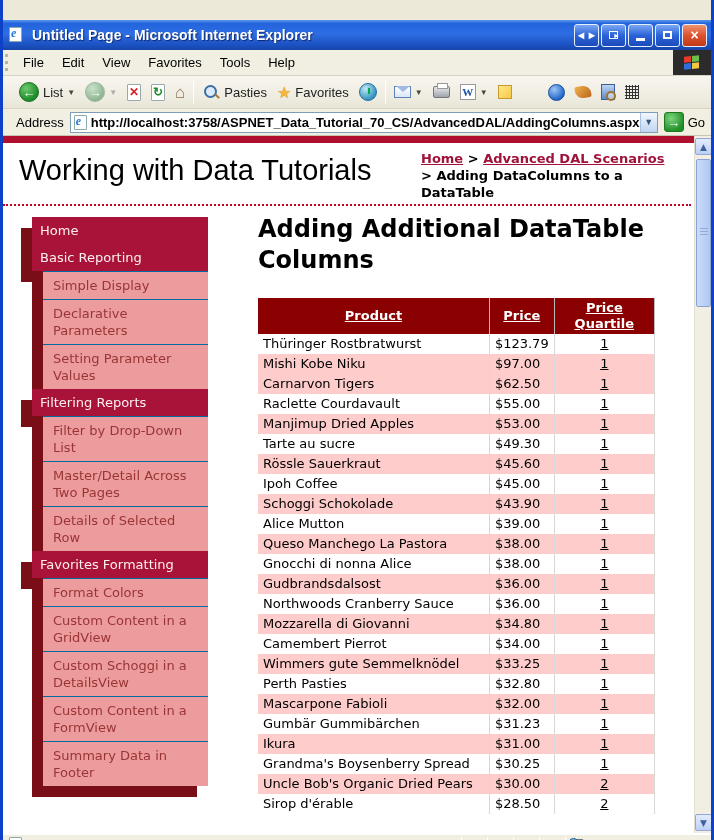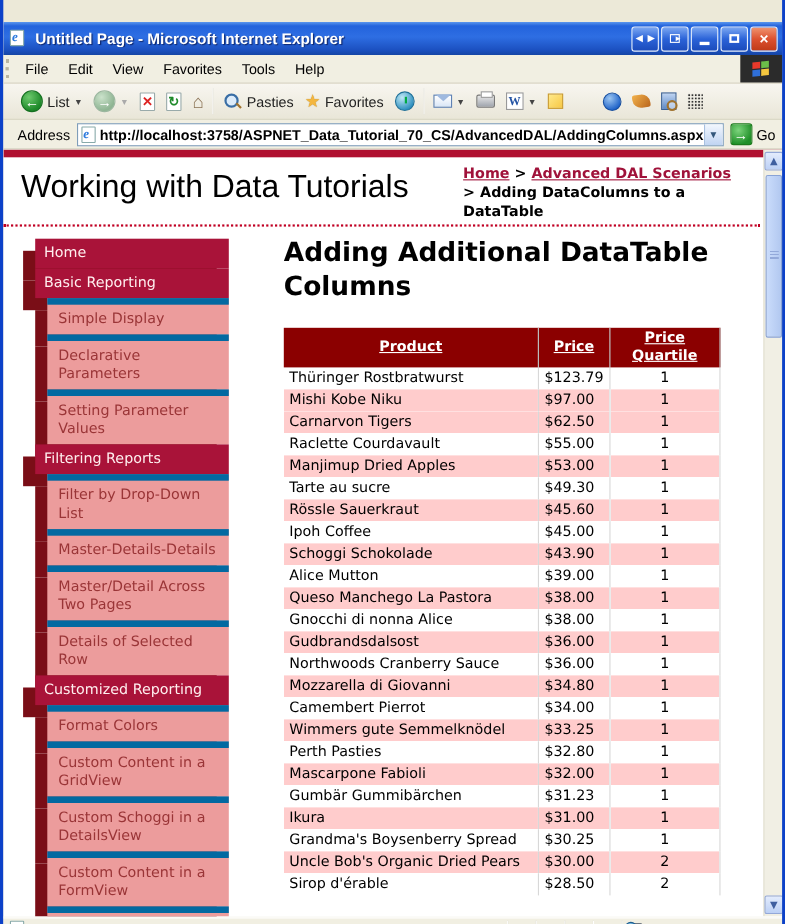--- a/index.html
+++ b/index.html
@@ -142,42 +142,42 @@
   
   .sidebar{position:absolute;left:18px;top:81px;width:187px;}
   .nav-header{
     margin-left:11px;background:#A91339;color:#FFEFEF;
     padding:5px 8px;font-size:13px;line-height:17px;
     box-shadow:-11px 11px 0 0 #7A0E17;cursor:pointer;position:relative;
   }
   .nav-sub{
     margin-left:22px;background:#EC9C9C;color:#9A3537;
     padding:5px 10px;font-size:13px;line-height:17px;
-    box-shadow:-11px 11px 0 0 #7A0E17;border-top:6px solid #0369a1;cursor:pointer;position:relative;
+    box-shadow:-11px 11px 0 0 #7A0E17;border-top:1px solid #0369a1;cursor:pointer;position:relative;
   }
   
   .main{position:absolute;left:255px;top:78px;width:412px;}
   .article-heading{
     margin:0 0 22px 0;font:bold 24px "DejaVu Sans",sans-serif;color:#000;line-height:31px;
   }
   table.grid{border-collapse:collapse;width:397px;font-size:13px;}
   table.grid th{
     background:#8B0000;color:#fff;font-weight:bold;height:36px;
     border-right:1px solid #BBB;text-align:center;padding:2px 4px;line-height:16px;
   }
   table.grid th span{text-decoration:underline;cursor:pointer;}
   table.grid td{
     height:20px;padding:1px 5px;border-right:1px solid #D8D8D8;line-height:16px;color:#000;
     white-space:nowrap;overflow:hidden;
   }
   table.grid tr.alt td{background:#FFCCCC;}
   td.c0{width:232px;text-align:left;}
   td.c1,th.c1{width:61px;}
   td.c1{text-align:left;}
-  td.c2,th.c2{width:102px;}
+  td.c2,th.c2{width:102px;text-decoration:underline;}
   td.c2{text-align:center;}
   
   .vscroll{
     position:absolute;right:0;top:0;width:17px;height:100%;
     background:#F1EFE4;border-left:1px solid #E2DFD0;
   }
   .scr-btn{
     position:absolute;left:0;width:17px;height:17px;border-radius:2px;
     background:linear-gradient(180deg,#E3ECFD,#BCD0F5);border:1px solid #93A8D8;
     color:#3F5FA0;font-size:9px;display:flex;align-items:center;justify-content:center;
@@ -350,24 +350,23 @@
     <div class="dotted-rule"></div>
 
     <div class="sidebar">
         <div class="nav-header">Home</div>
         <div class="nav-header">Basic Reporting</div>
         <div class="nav-sub">Simple Display</div>
         <div class="nav-sub">Declarative Parameters</div>
         <div class="nav-sub">Setting Parameter Values</div>
         <div class="nav-header">Filtering Reports</div>
         <div class="nav-sub">Filter by Drop-Down List</div>
-        <div class="nav-sub">Master-Details-Details</div>
         <div class="nav-sub">Master/Detail Across Two Pages</div>
         <div class="nav-sub">Details of Selected Row</div>
-        <div class="nav-header">Customized Reporting</div>
+        <div class="nav-header">Favorites Formatting</div>
         <div class="nav-sub">Format Colors</div>
         <div class="nav-sub">Custom Content in a GridView</div>
         <div class="nav-sub">Custom Schoggi in a DetailsView</div>
         <div class="nav-sub">Custom Content in a FormView</div>
         <div class="nav-sub">Summary Data in Footer</div>
       </div>
 
     <div class="main">
       <h2 class="article-heading">Adding Additional DataTable Columns</h2>
       <table class="grid">

